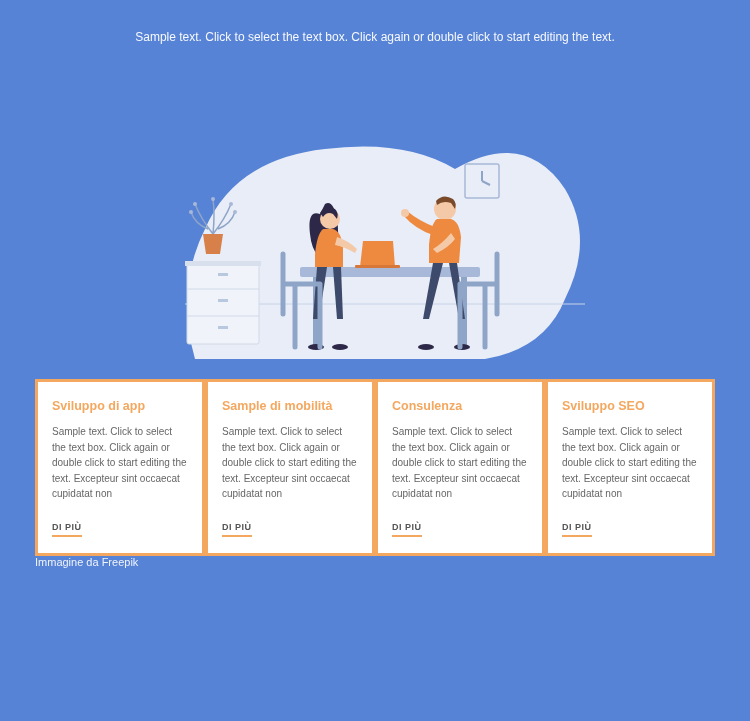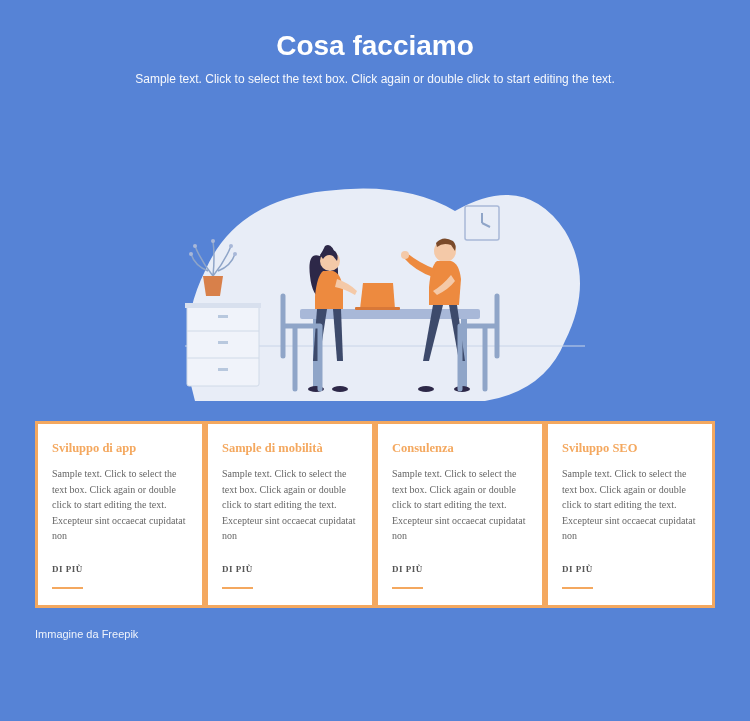--- a/index.html
+++ b/index.html
@@ -20,22 +20,20 @@
       display: flex;
       align-items: flex-end;
       justify-content: center;
       margin-bottom: 20px;
       position: relative;
     }
     .illustration svg { display: block; }
     .cards {
       display: flex;
       gap: 0;
-      margin-bottom: 20px;
-      font-family: Liberation Serif, serif;
     }
     .card {
       flex: 1;
       background: #fff;
       border: 3px solid #f4a85f;
       padding: 16px 14px;
       color: #555;
     }
     .card-title {
       font-size: 12.5px;
@@ -51,34 +49,33 @@
       margin-bottom: 14px;
     }
     .card-link {
       display: inline-block;
       font-size: 9px;
       font-weight: 600;
       letter-spacing: 0.5px;
       color: #555;
       text-transform: uppercase;
       border-bottom: 2px solid #f4a85f;
-      padding-bottom: 13px;
+      padding-bottom: 3px;
       cursor: pointer;
     }
     .footer {
       text-align: left;
       font-size: 11px;
       opacity: 0.9;
     }
   </style>
 </head>
 <body>
 
 <div class="header">
-  <h1 class="title">Cosa facciamo</h1>
   <p class="subtitle">Sample text. Click to select the text box. Click again or double click to start editing the text.</p>
 </div>
 
 <div class="illustration">
   <svg width="500" height="290" viewBox="0 0 500 290">
 
     <path d="M 70 290 Q 50 220 80 160 Q 110 90 200 80 Q 280 70 330 100 Q 400 60 440 120 Q 470 170 440 230 Q 420 280 360 290 Z" fill="#e8edf7"></path>
 
     <line x1="60" y1="235" x2="460" y2="235" stroke="#c8d4e8" stroke-width="1"></line>
 

